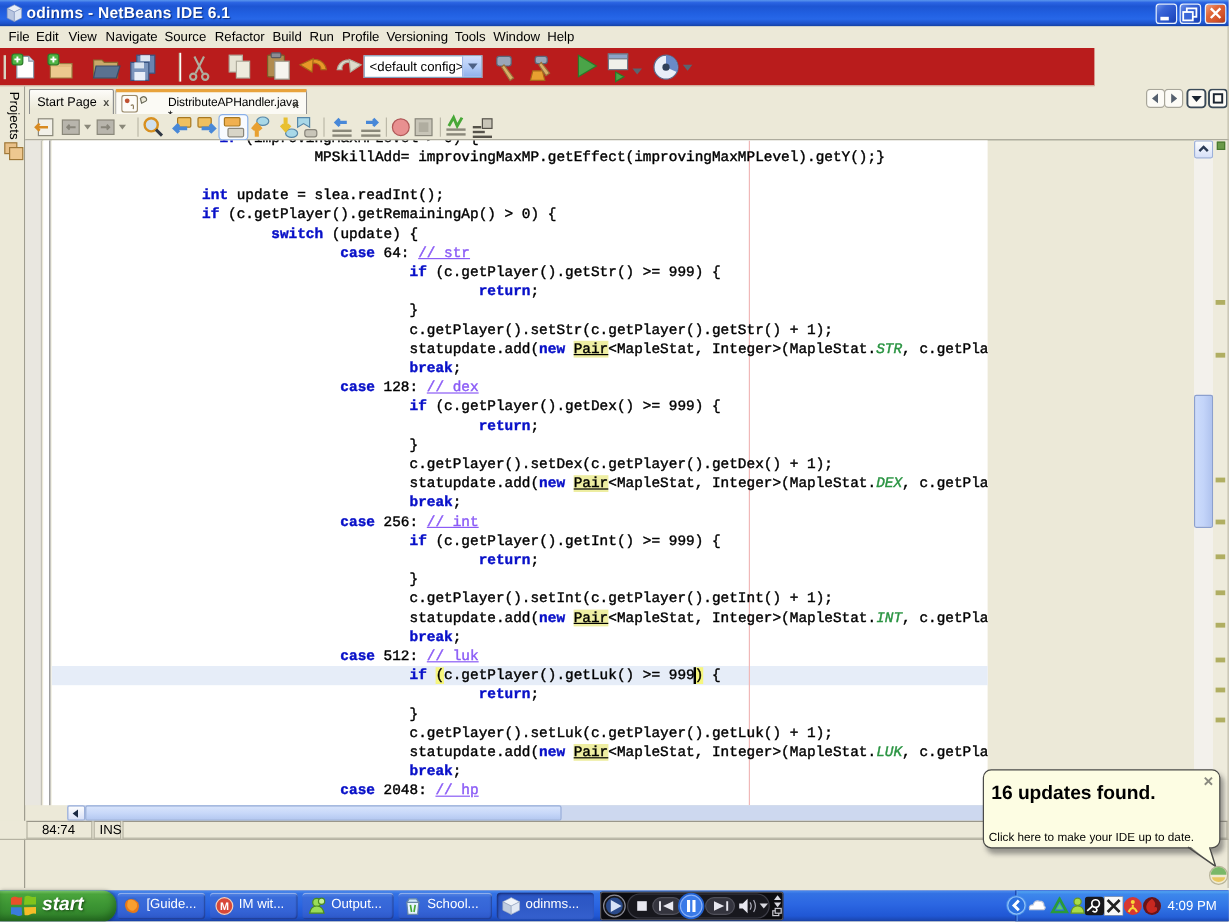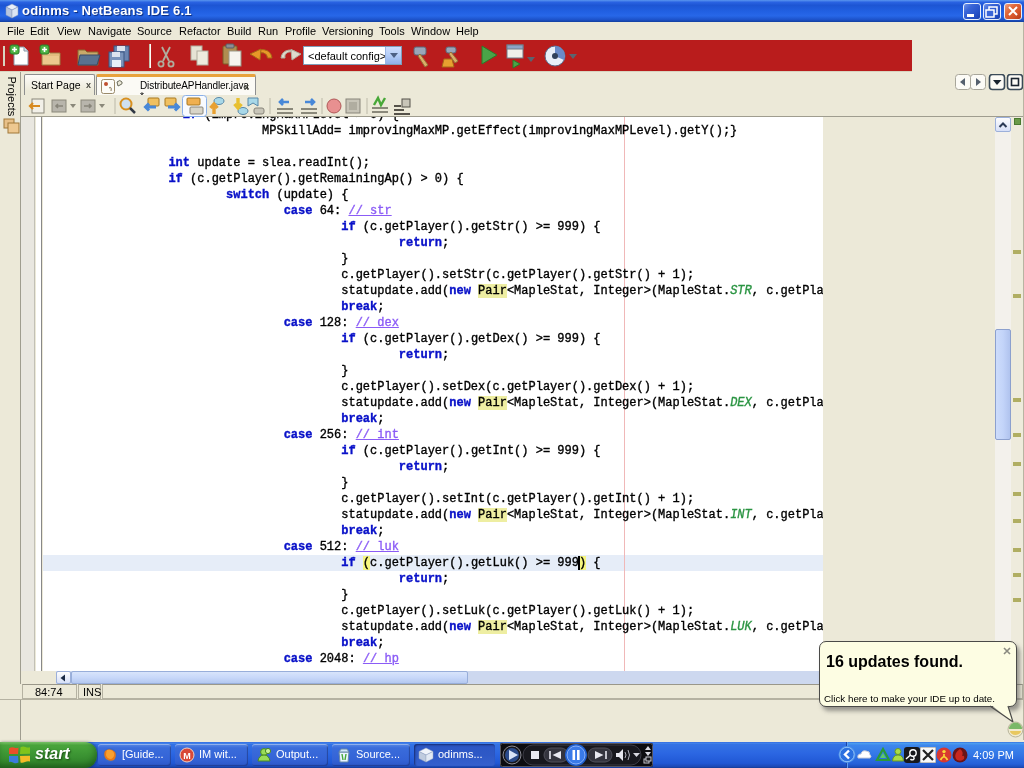--- a/index.html
+++ b/index.html
@@ -53,21 +53,21 @@
 #gutter { left:21px; top:117px; width:14px; height:554px; background:#e9e7e0; border-right:1px solid #c2c0b6; }
 #gutter2 { left:36px; top:117px; width:6px; height:554px; background:#ffffff; border-right:1px solid #888; }
 #codearea { left:43px; top:117px; width:780px; height:554px; background:#fff; overflow:hidden; }
 #curline { left:0px; top:438px; width:952px; height:16px; background:#e6edf8; }
 #redline { left:581px; top:0px; width:1px; height:554px; background:#f0b8b8; }
 #code { position:absolute; left:0px; top:-10px; padding-left:3px; font-family:"Liberation Mono", monospace;
   font-size:12px; line-height:16px; color:#000; white-space:pre; -webkit-text-stroke:0.35px; }
 .kw { color:#0810c8; font-weight:bold; }
 .cm { color:#8b5cf6;text-decoration:underline; }
 .fld { color:#2a9442; font-style:italic; }
-.occ { background:#eeeea2; }
+.occ { background:#eeeea2;text-decoration:underline; }
 .br { background:#f6f67e; }
 #caret { left:535px; top:439px; width:2px; height:14px; background:#000; }
 
 
 #vscroll { left:995px; top:117px; width:16px; height:554px; background:#f3f1ec; }
 #vthumb { left:0px; top:212px; width:16px; height:111px; background:linear-gradient(90deg,#cddcfb 0%,#c3d4f9 50%,#b0c3ee 100%); border:1px solid #8ca0ce; border-radius:2px; }
 #vup { left:0; top:0; width:16px; height:15px; background:linear-gradient(180deg,#fdfdfd,#d7e0f8); border:1px solid #9cb0da; border-radius:2px; }
 #estripe { left:1011px; top:117px; width:13px; height:566px; background:#eeebdc; }
 .emark { position:absolute; left:2px; width:8px; height:4px; background:#b0ae62; }
 
@@ -496,21 +496,21 @@
         <circle cx="12" cy="4" r="2.6" fill="#c8f098" stroke="#4a8a20"></circle>
       </svg>
     <span class="tx">Output...</span>
     </div>
   <div id="tb4" class="taskbtn" style="left:332px; width:78px; top:744px;">
     <svg class="ic" viewBox="0 0 16 16">
         <path d="M3 5 L13 5 L12 15 L4 15 Z" fill="#e8f4ff" stroke="#6888a8"></path>
         <path d="M5 2 L11 2 L13 5 L3 5 Z" fill="#d0e8f8" stroke="#6888a8"></path>
         <path d="M6 7 L7 13 M10 7 L9 13" stroke="#48a838" stroke-width="1.4"></path>
       </svg>
-    <span class="tx">Source...</span>
+    <span class="tx">School...</span>
     </div>
   <div id="tb5" class="taskbtn" style="left:414px; width:81px; top:744px;">
     <svg class="ic" viewBox="0 0 16 16">
         <polygon points="8,1 15,4.5 8,8 1,4.5" fill="#f0f4fa" stroke="#9aa8c0" stroke-width="0.5"></polygon>
         <polygon points="1,4.5 8,8 8,15 1,11.5" fill="#c0ccdf" stroke="#9aa8c0" stroke-width="0.5"></polygon>
         <polygon points="15,4.5 8,8 8,15 15,11.5" fill="#e2e9f4" stroke="#9aa8c0" stroke-width="0.5"></polygon>
       </svg>
     <span class="tx">odinms...</span>
     </div>
 

